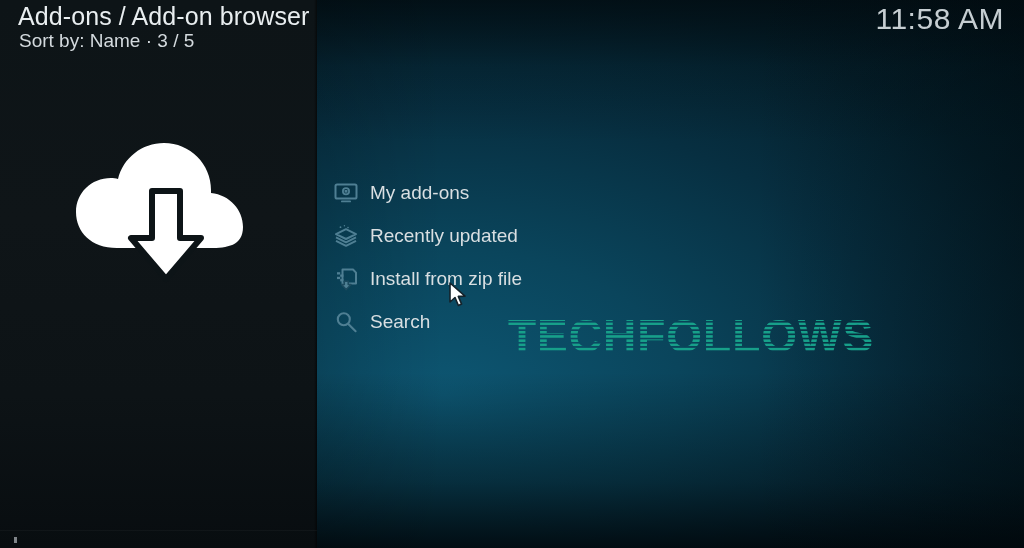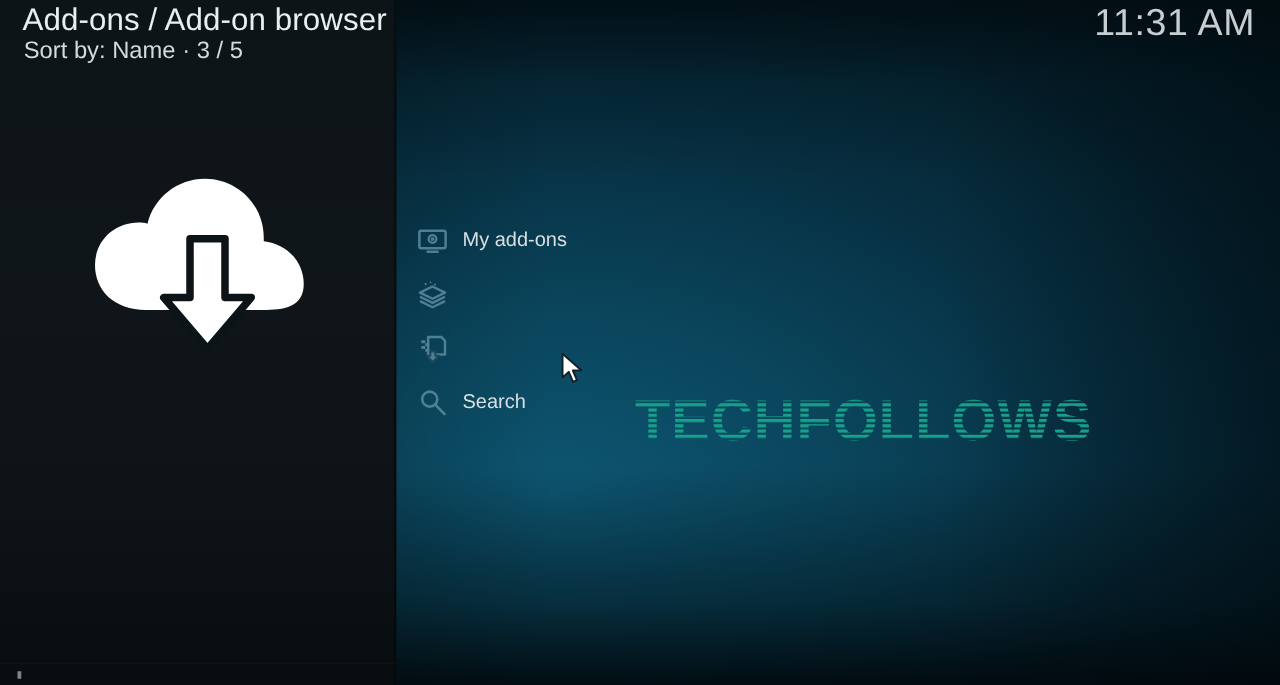--- a/index.html
+++ b/index.html
@@ -145,21 +145,21 @@
     display: flex;
     align-items: center;
     justify-content: center;
   }
   .mi-icon svg { display: block; }
   .mi-label {
     position: absolute;
     left: 53px;
     top: 50%;
     transform: translateY(-50%);
-    font-size: 16px;
+    font-size: 19px;
     font-weight: 400;
     color: #d9dfe2;
     white-space: nowrap;
   }
   .menu-item.selected .mi-label {
     color: #ffffff;
   }
 
   
   .watermark {
@@ -218,21 +218,21 @@
       <path d="M49,120 C23,120 8,104 8,84 C8,65 23,50 43,50 C45,50 48,50 50,51
                C55,30 74,15 96,15 C122,15 143,36 143,62 C143,63 143,64 143,65
                C162,67 175,82 175,99 C175,118 159,120 142,120 Z" fill="#ffffff"></path>
       <path d="M84,63 L112,63 L112,110 L133,110 L98,151 L63,110 L84,110 Z" fill="#ffffff" stroke="#0d1417" stroke-width="6" stroke-linejoin="round"></path>
     </svg>
   </div>
 
   <div class="header">
     <div class="header-title">Add-ons / Add-on browser</div>
     <div class="header-sub">Sort by: Name  ·  3 / 5</div>
-    <div class="clock">11:31 AM</div>
+    <div class="clock">11:58 AM</div>
   </div>
 
   <div class="menu" id="menu-root">
       <div class="menu-item">
         <span class="mi-icon">
           <svg width="24" height="24" viewBox="0 0 24 24">
         <rect x="1.5" y="3.5" width="21" height="14" rx="1.6" fill="none" stroke="#4f7f93" stroke-width="2"></rect>
         <circle cx="12" cy="10.2" r="3.1" fill="none" stroke="#4f7f93" stroke-width="1.8"></circle>
         <rect x="10.6" y="9" width="2.8" height="2.6" fill="#4f7f93"></rect>
         <rect x="7" y="19.4" width="10" height="1.9" rx="0.9" fill="#4f7f93"></rect>
@@ -244,32 +244,34 @@
         <span class="mi-icon">
           <svg width="24" height="24" viewBox="0 0 24 24">
         <circle cx="6.5" cy="3.2" r="0.9" fill="#4f7f93"></circle>
         <circle cx="10.4" cy="1.8" r="0.7" fill="#4f7f93"></circle>
         <circle cx="14" cy="3.6" r="0.8" fill="#4f7f93"></circle>
         <path d="M12 5.2 L22 10.1 L12 15 L2 10.1 Z" fill="none" stroke="#4f7f93" stroke-width="2" stroke-linejoin="round"></path>
         <path d="M2 13.4 L12 18.3 L22 13.4" fill="none" stroke="#4f7f93" stroke-width="2" stroke-linejoin="round"></path>
         <path d="M2 16.9 L12 21.8 L22 16.9" fill="none" stroke="#4f7f93" stroke-width="2" stroke-linejoin="round"></path>
       </svg>
         </span>
+        <span class="mi-label">Recently updated</span>
       </div>
       <div class="menu-item">
         <span class="mi-icon">
           <svg width="24" height="24" viewBox="0 0 24 24">
         <path d="M8.5 2.5 L19 2.5 L22 5.6 L22 16.5 L8.5 16.5 Z" fill="none" stroke="#4f7f93" stroke-width="2" stroke-linejoin="round"></path>
         <rect x="3" y="5.2" width="3.2" height="2.3" fill="#4f7f93"></rect>
         <rect x="6.2" y="7.5" width="3.2" height="2.3" fill="#4f7f93"></rect>
         <rect x="3" y="9.8" width="3.2" height="2.3" fill="#4f7f93"></rect>
         <rect x="6.2" y="12.1" width="3.2" height="2.3" fill="#4f7f93"></rect>
         <path d="M10.3 14.2 L14.2 14.2 L14.2 17.6 L17 17.6 L12.25 22.6 L7.5 17.6 L10.3 17.6 Z" fill="#4f7f93" stroke="#1d4a5e" stroke-width="1.5" stroke-linejoin="round"></path>
       </svg>
         </span>
+        <span class="mi-label">Install from zip file</span>
       </div>
       <div class="menu-item">
         <span class="mi-icon">
           <svg width="24" height="24" viewBox="0 0 24 24">
         <circle cx="9.8" cy="9.3" r="6" fill="none" stroke="#4f7f93" stroke-width="2.1"></circle>
         <line x1="14.3" y1="13.9" x2="21.6" y2="21.2" stroke="#4f7f93" stroke-width="2.1" stroke-linecap="round"></line>
       </svg>
         </span>
         <span class="mi-label">Search</span>
       </div>

